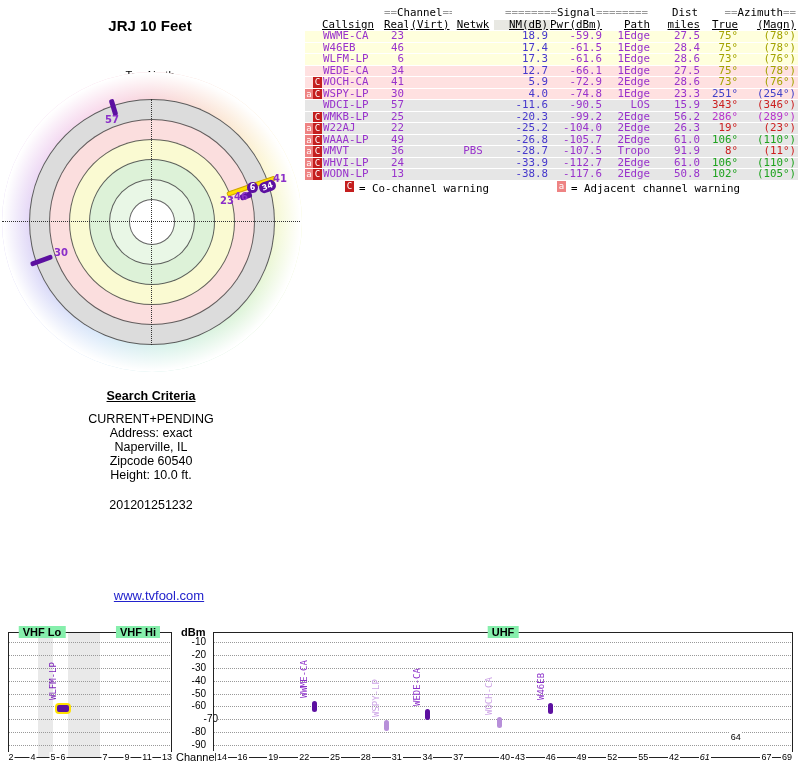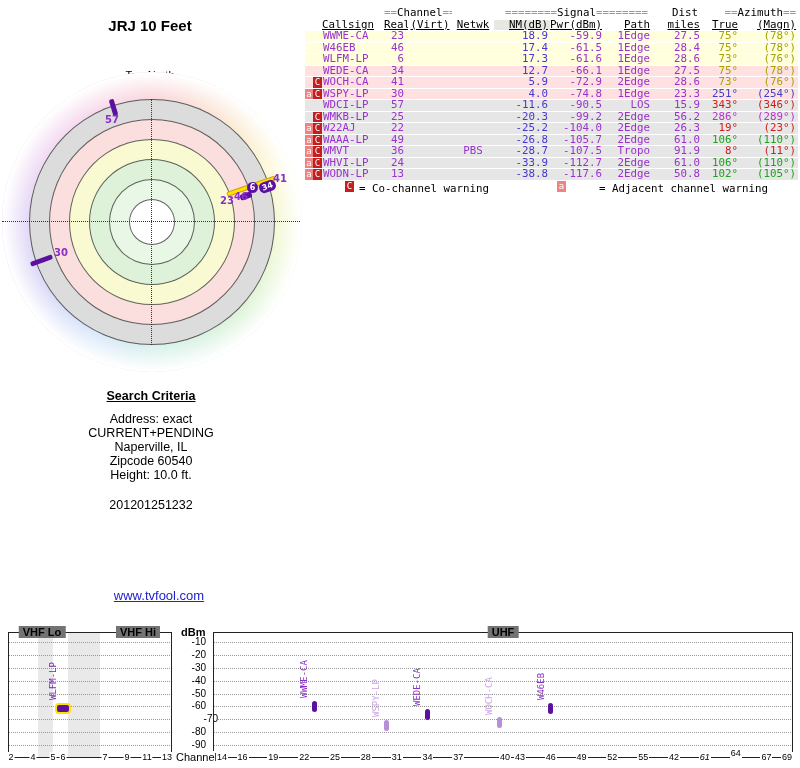--- a/index.html
+++ b/index.html
@@ -66,21 +66,21 @@
   #tvlink{position:absolute;left:8px;top:588px;width:302px;text-align:center;font-size:13px;}
   #tvlink a{color:#2222cc;}
 
   
   .grid{position:absolute;border-top:1px dotted #999;height:0;}
   .shade{position:absolute;background:#e9e9e9;}
   .hline{position:absolute;border-top:1px solid #222;height:0;}
   .vline{position:absolute;border-left:1px solid #222;width:0;}
   .ylab{position:absolute;width:30px;text-align:right;font-size:10px;background:#fff;}
   .xlab{position:absolute;transform:translateX(-50%);background:#fff;font-size:9px;padding:0 1px;}
-  .bandlab{position:absolute;transform:translateX(-50%);background:#737373;padding:0 4px;
+  .bandlab{position:absolute;transform:translateX(-50%);background:#86efac;padding:0 4px;
            font-weight:bold;font-size:11px;}
   .dbmlab{position:absolute;font-weight:bold;font-size:11px;}
   .chanlab{position:absolute;font-size:11px;background:#fff;}
   .pill{position:absolute;border-radius:3px;}
   .pill.strong{background:#5c10a0;}
   .pill.faded{background:#b78fd9;}
   .pill.highlight{background:#5c10a0;border:2px solid #ffe000;border-radius:4px;}
   .mlab{position:absolute;font:9px "DejaVu Sans Mono",monospace;white-space:nowrap;height:10px;
         transform:rotate(-90deg);transform-origin:left bottom;}
   .mlab.strong{color:#8b2fc9;}
@@ -344,26 +344,26 @@
       <td class="num pr2 az-green">102°</td>
       <td class="num pr2 az-green">(105°)</td>
     </tr>
         </tbody>
     </table>
   </div>
 
   <div class="legend-badge" style="left:345px;top:181px;background:#c41e1e;">C</div>
   <div class="legend-text" style="left:359px;top:182px;">= Co-channel warning</div>
   <div class="legend-badge" style="left:557px;top:181px;background:#ee8383;">a</div>
-  <div class="legend-text" style="left:599px;top:182px;">= Adjacent channel warning</div>
+  <div class="legend-text" style="left:571px;top:182px;">= Adjacent channel warning</div>
 
   <div id="search">
     <div class="sc-title">Search Criteria</div>
+    <div>CURRENT+PENDING</div>
     <div>Address: exact</div>
-    <div>CURRENT+PENDING</div>
     <div>Naperville, IL</div>
     <div>Zipcode 60540</div>
     <div>Height: 10.0 ft.</div>
     <div class="gap"></div>
     <div>201201251232</div>
   </div>
 
   <div id="tvlink">
     <a href="#">www.tvfool.com</a>
   </div>
@@ -429,21 +429,21 @@
       <div class="xlab" style="left: 427.46px; top: 752px;">34</div>
       <div class="xlab" style="left: 458.279px; top: 752px;">37</div>
       <div class="xlab" style="left: 489.098px; top: 752px; margin-left: 16px;">40</div>
       <div class="xlab" style="left: 519.917px; top: 752px;">43</div>
       <div class="xlab" style="left: 550.736px; top: 752px;">46</div>
       <div class="xlab" style="left: 581.555px; top: 752px;">49</div>
       <div class="xlab" style="left: 612.374px; top: 752px;">52</div>
       <div class="xlab" style="left: 643.193px; top: 752px;">55</div>
       <div class="xlab" style="left: 674.012px; top: 752px;">42</div>
       <div class="xlab" style="left: 704.831px; top: 752px; font-style: italic;">61</div>
-      <div class="xlab" style="left: 735.65px; top: 748px;">64</div>
+      <div class="xlab" style="left: 735.65px; top: 732px;">64</div>
       <div class="xlab" style="left: 766.469px; top: 752px;">67</div>
       <div class="xlab" style="left: 787.015px; top: 752px;">69</div>
       <div class="pill highlight" style="left: 55px; top: 702.935px; width: 12px; height: 7px;"></div>
       <div class="mlab highlight" style="left: 58px; top: 690.435px;">WLFM-LP</div>
       <div class="pill strong" style="left: 311.957px; top: 700.746px; width: 5px; height: 11px;"></div>
       <div class="mlab strong" style="left: 309.457px; top: 688.246px;">WWME-CA</div>
       <div class="pill faded" style="left: 383.868px; top: 719.93px; width: 5px; height: 11px;"></div>
       <div class="mlab faded" style="left: 381.368px; top: 707.43px;">WSPY-LP</div>
       <div class="pill strong" style="left: 424.96px; top: 708.729px; width: 5px; height: 11px;"></div>
       <div class="mlab strong" style="left: 422.46px; top: 696.229px;">WEDE-CA</div>

